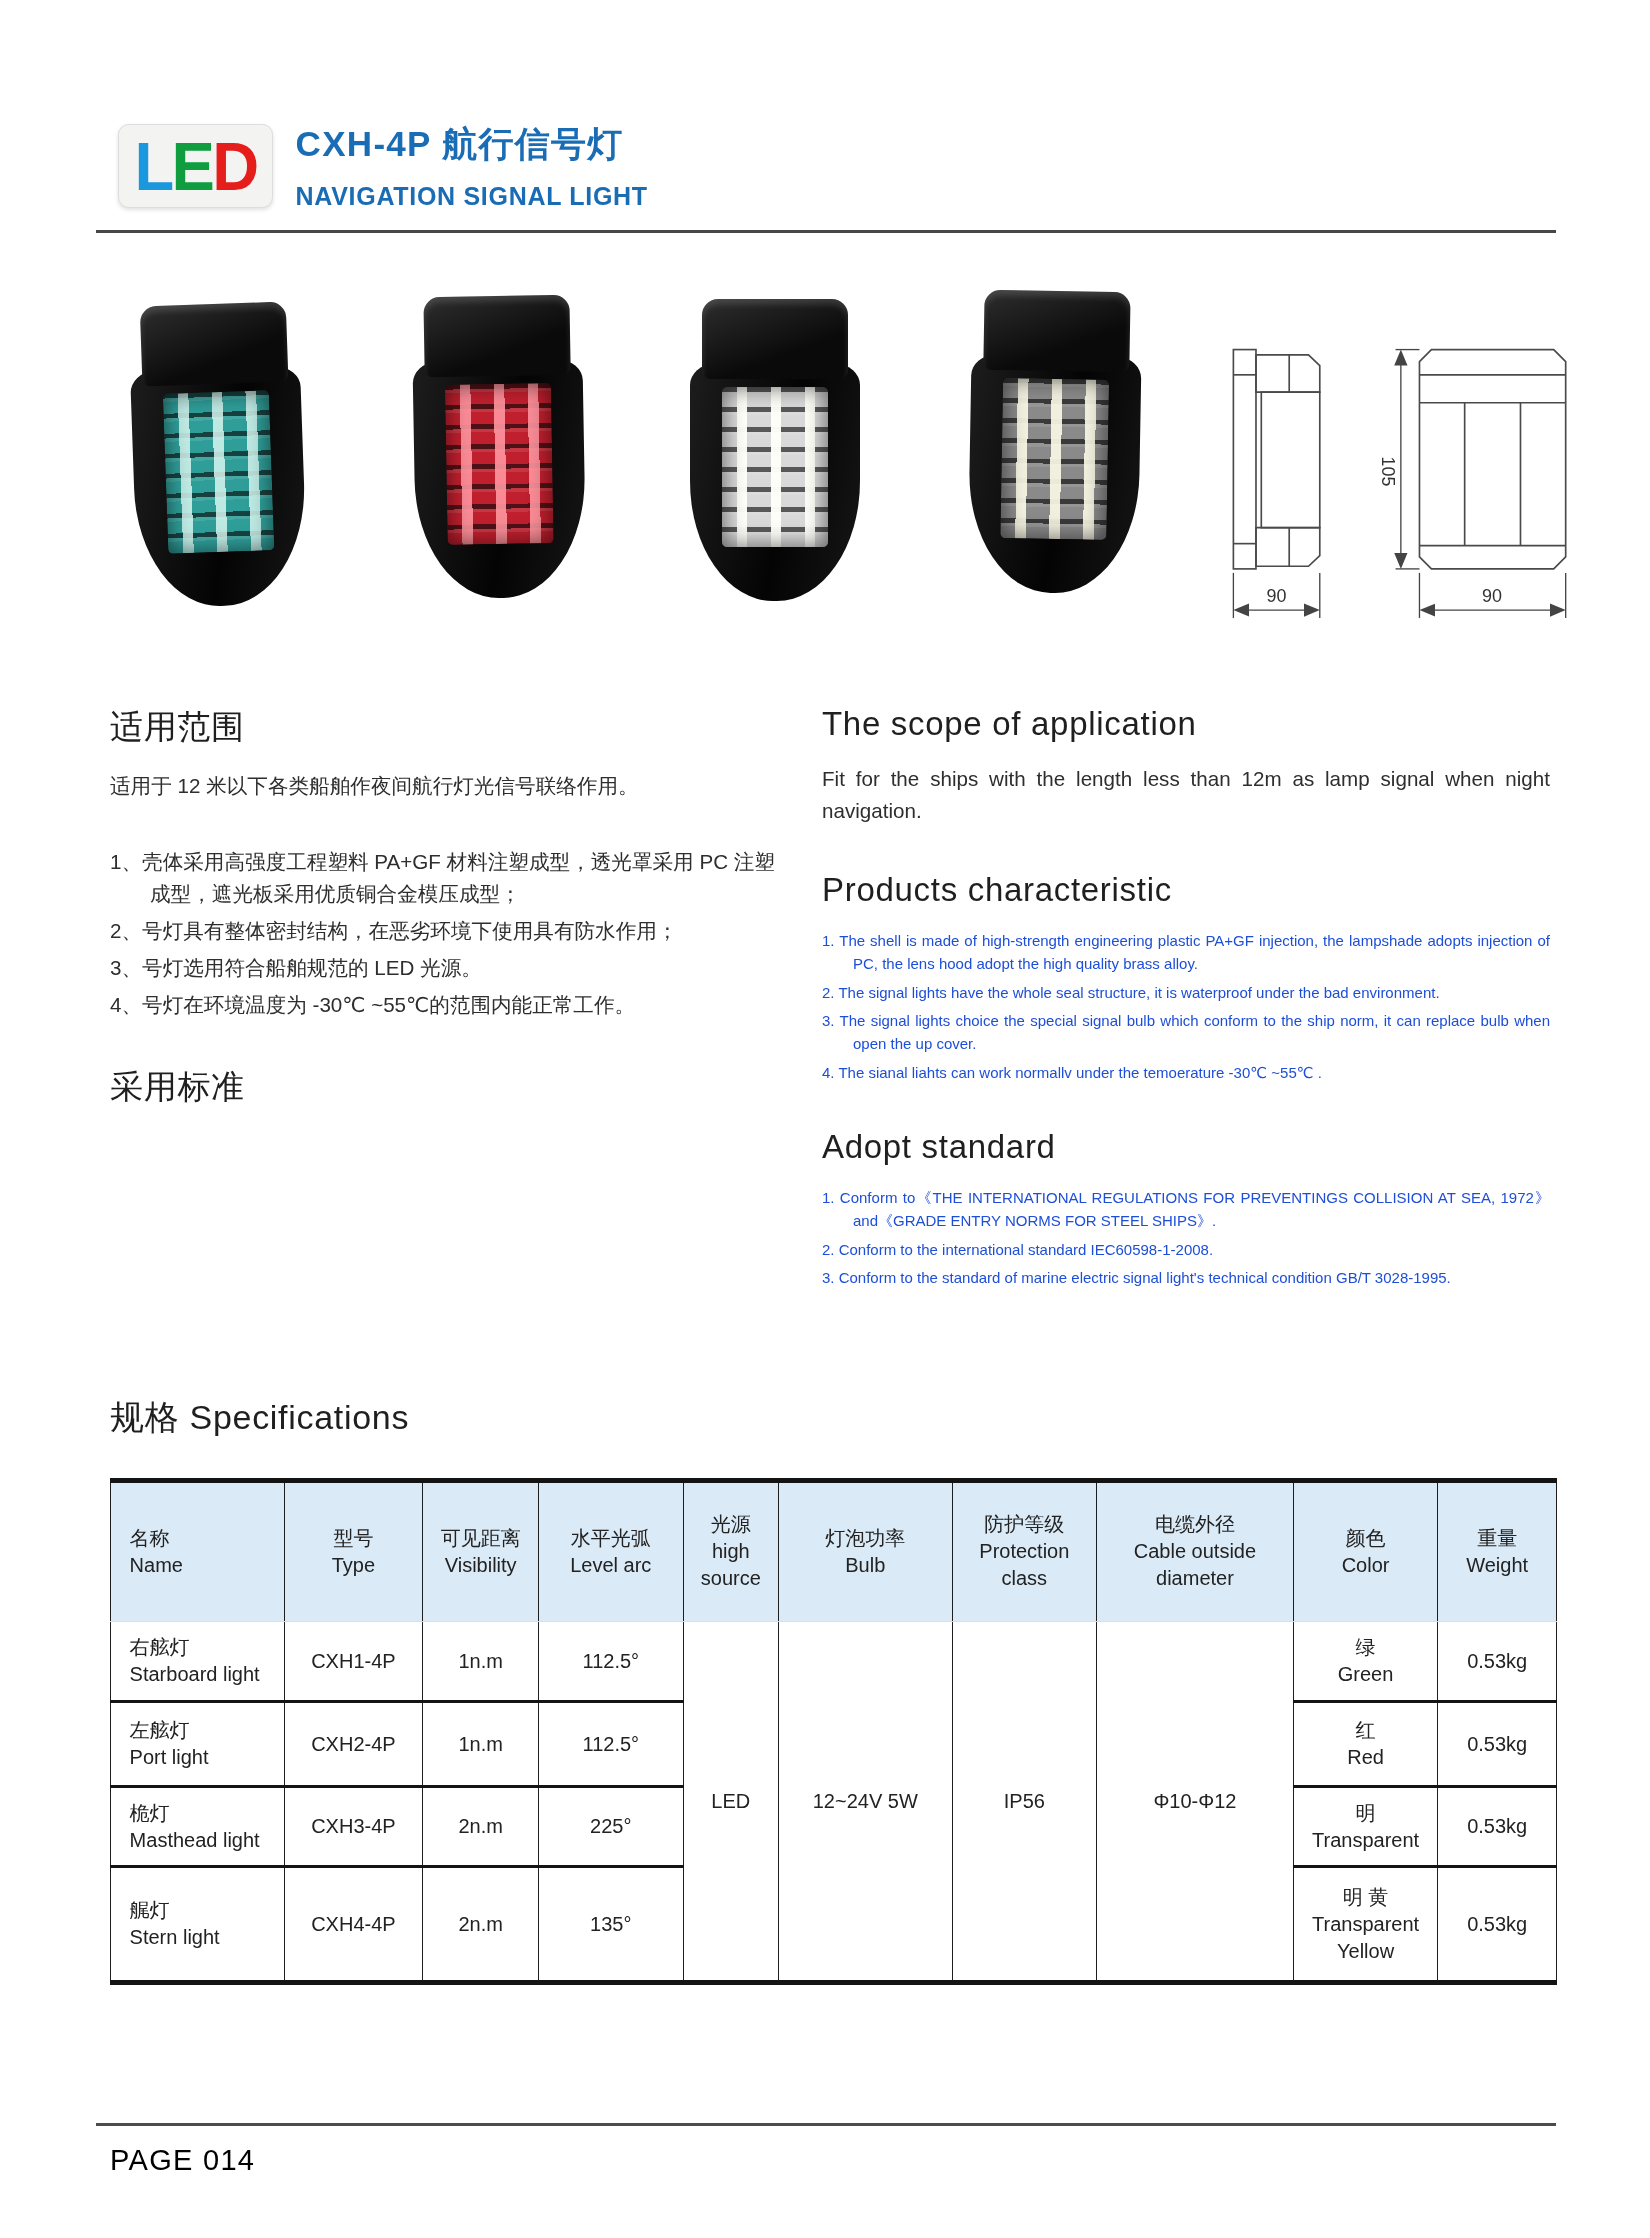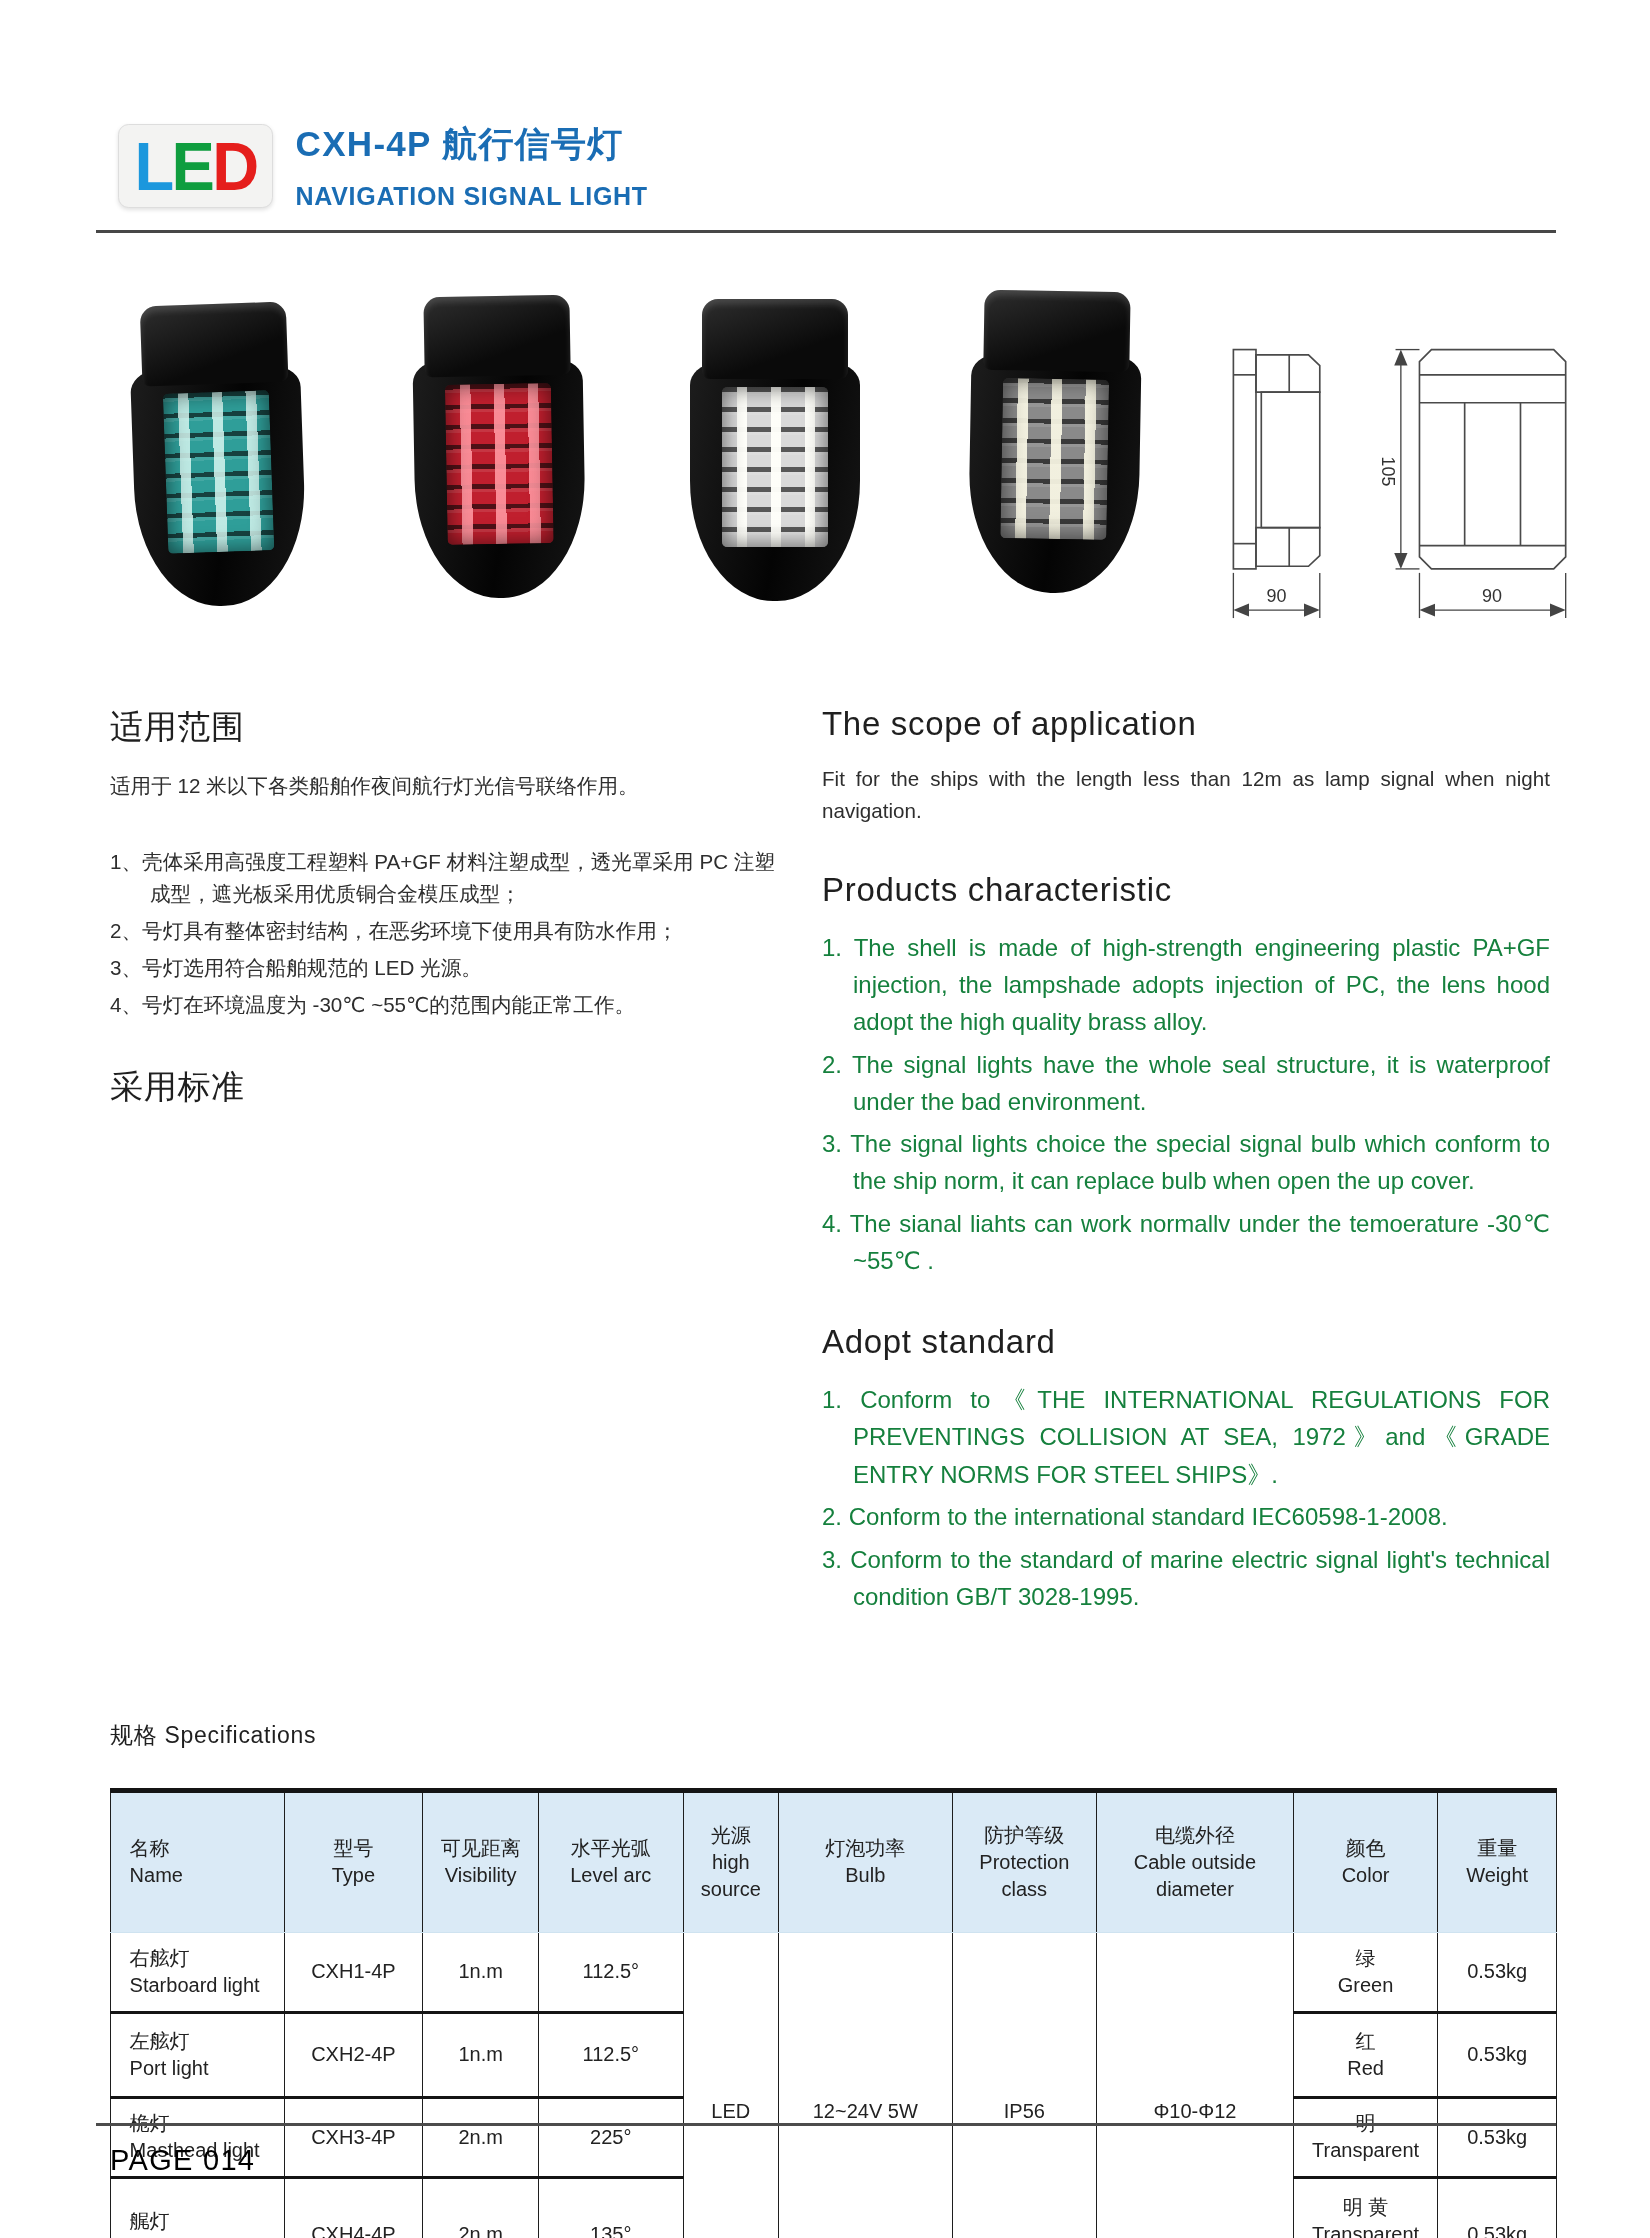--- a/index.html
+++ b/index.html
@@ -38,25 +38,25 @@
   .drawings{position:absolute;left:1220px;top:37px;}
   .dim-label{font-size:27px;fill:#333;}
 
   
   .cols{display:flex;gap:47px;margin:27px 94px 0 110px;}
   .col-left{width:665px;} .col-right{width:728px;}
   .h2{font-size:33px;font-weight:400;color:#1f1f1f;letter-spacing:0.7px;}
   .para{font-size:20.6px;line-height:1.55;margin-top:20px;color:#2e2e2e;}
   .sec{margin-bottom:44px;}
   .li-cn{font-size:20.6px;line-height:1.55;color:#2e2e2e;padding-left:40px;text-indent:-40px;margin-top:5.3px;}
-  .li-en{font-size:24px;line-height:1.55;color:#15803d;padding-left:31px;text-indent:-31px;margin-top:5.3px;text-align:justify;}
+  .li-en{font-size:15px;line-height:1.55;color:#1d4ed8;padding-left:31px;text-indent:-31px;margin-top:5.3px;text-align:justify;}
   .para-en{text-align:justify;}
 
   
-  .specs-title{font-size:23px;font-weight:400;color:#1f1f1f;margin:61px 0 0 110px;letter-spacing:0.7px;}
+  .specs-title{font-size:34px;font-weight:400;color:#1f1f1f;margin:61px 0 0 110px;letter-spacing:0.7px;}
   table.specs{border-collapse:collapse;table-layout:fixed;width:1447px;margin:37px 0 0 110px;
               border-top:5.3px solid #141414;border-bottom:5.3px solid #141414;
               border-left:1.3px solid #1e1e1e;border-right:1.3px solid #1e1e1e;}
   .specs th,.specs td{border:1.3px solid #1e1e1e;font-weight:400;vertical-align:middle;text-align:center;
                       font-size:20px;line-height:1.35;padding:9.3px 5.3px;color:#222;}
   .specs thead th{background:#daeaf6;height:120px;border-bottom:0.7px solid #cfe3f0;}
   .specs thead th.first,.specs td.first{text-align:left;padding-left:18.6px;}
   .specs tbody tr td{border-top:3.3px solid #141414;}
   .specs tbody tr:first-child td{border-top:0;}
   .specs .cn,.specs .en{display:block;}

